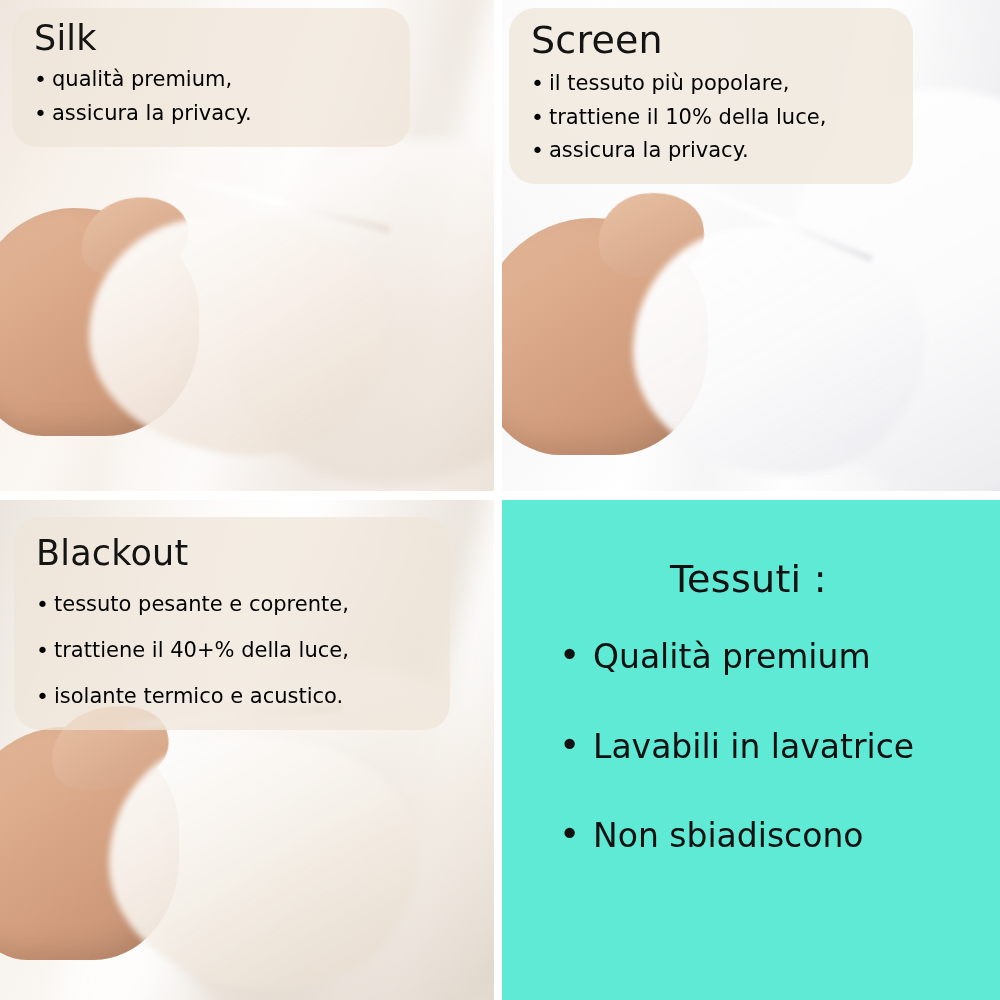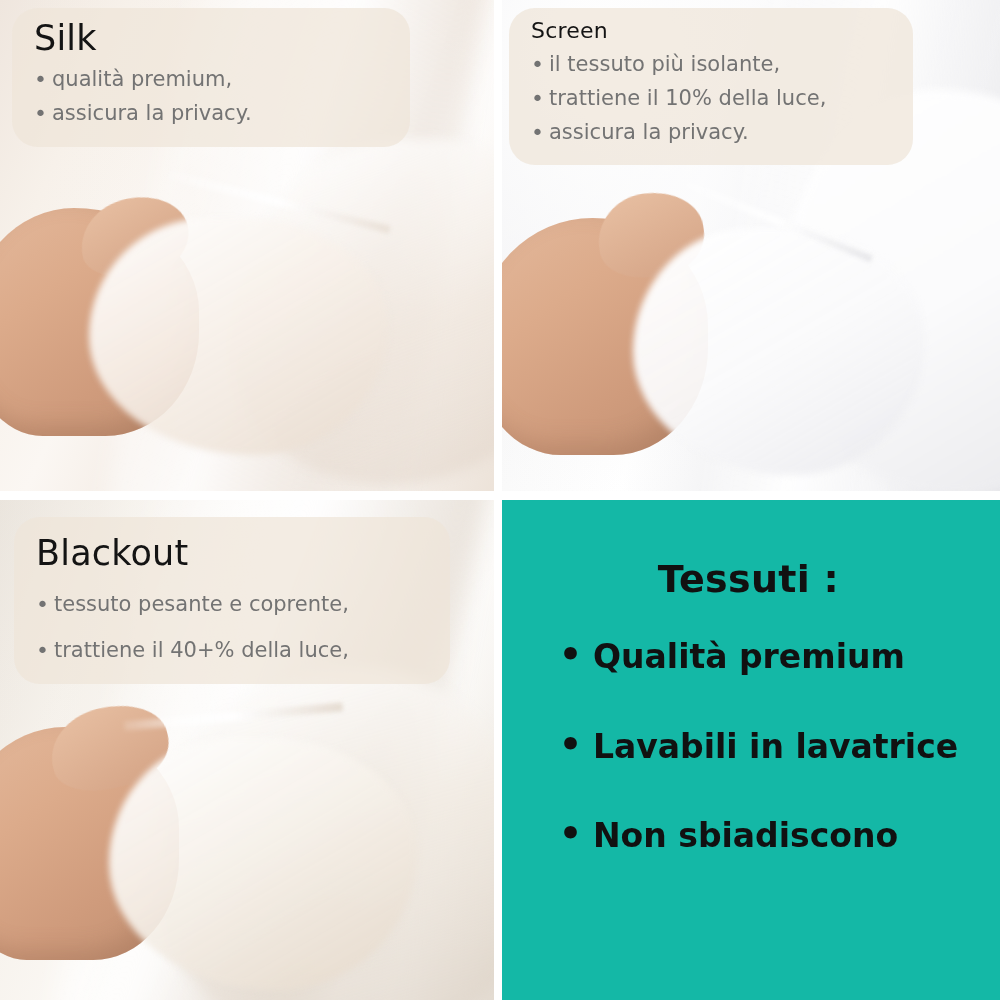--- a/index.html
+++ b/index.html
@@ -213,38 +213,38 @@
   .callout {
     position: absolute;
     left: 12px;
     top: 8px;
     padding: 8px 18px 14px 18px;
     border-radius: 26px;
     background: rgba(238, 228, 216, 0.72);
     color: #1b1b1b;
   }
   .callout-title {
-    font-size: 22px;
+    font-size: 38px;
     line-height: 1.18;
     font-weight: 400;
     margin: 2px 0 6px 4px;
     color: #141414;
     letter-spacing: 0.2px;
   }
   .callout ul {
     margin: 0;
     padding: 0 0 0 22px;
     list-style: none;
   }
   .callout li {
     position: relative;
     font-size: 21px;
     line-height: 1.42;
     margin: 0 0 4px 0;
-    color: #737373;
+    color: #000000;
   }
   .callout li::before {
     content: "•";
     position: absolute;
     left: -18px;
     top: -1px;
     font-size: 22px;
     line-height: 1.42;
   }
 
@@ -252,27 +252,26 @@
   .cell-silk .callout { width: 362px; }
   .cell-silk .callout-title { font-size: 35px; }
   .cell-screen .callout { width: 368px; }
   .cell-blackout .callout { width: 400px; left: 14px; top: 22px; }
   .cell-blackout .callout-title { font-size: 35px; margin-top: 8px; }
   .cell-blackout .callout li { font-size: 21px; margin-top: 16px; }
 
   
   .summary {
     position: relative;
-    background: #14b8a6;
+    background: #5eead4;
     display: flex;
     flex-direction: column;
     align-items: center;
     padding-top: 62px;
     box-sizing: border-box;
-    font-weight: bold;
   }
   .summary-title {
     font-size: 38px;
     color: #111111;
     margin-bottom: 36px;
     letter-spacing: 0.3px;
   }
   .summary ul {
     list-style: none;
     margin: 0;
@@ -342,41 +341,42 @@
       <div class="screen-fold-a"></div>
       <div class="screen-fold-b"></div>
       <div class="hand hand-screen-palm"></div>
       <div class="hand hand-screen-thumb"></div>
       <div class="fabric-over-hand screen-over"></div>
       <div class="screen-edge"></div>
     </div>
     <div class="callout">
       <div class="callout-title">Screen</div>
       <ul>
-        <li>il tessuto più isolante,</li>
+        <li>il tessuto più popolare,</li>
         <li>trattiene il 10% della luce,</li>
         <li>assicura la privacy.</li>
       </ul>
     </div>
   </div>
 
   <div class="cell cell-blackout">
     <div class="photo photo-blackout">
       <div class="blackout-fold-a"></div>
       <div class="blackout-fold-b"></div>
       <div class="hand hand-blackout-palm"></div>
       <div class="hand hand-blackout-thumb"></div>
       <div class="fabric-over-hand blackout-over"></div>
       <div class="blackout-edge"></div>
     </div>
     <div class="callout">
       <div class="callout-title">Blackout</div>
       <ul>
         <li>tessuto pesante e coprente,</li>
         <li>trattiene il 40+% della luce,</li>
+        <li>isolante termico e acustico.</li>
       </ul>
     </div>
   </div>
 
   <div class="cell summary">
     <div class="summary-title">Tessuti :</div>
     <ul>
       <li>Qualità premium</li>
       <li>Lavabili in lavatrice</li>
       <li>Non sbiadiscono</li>

